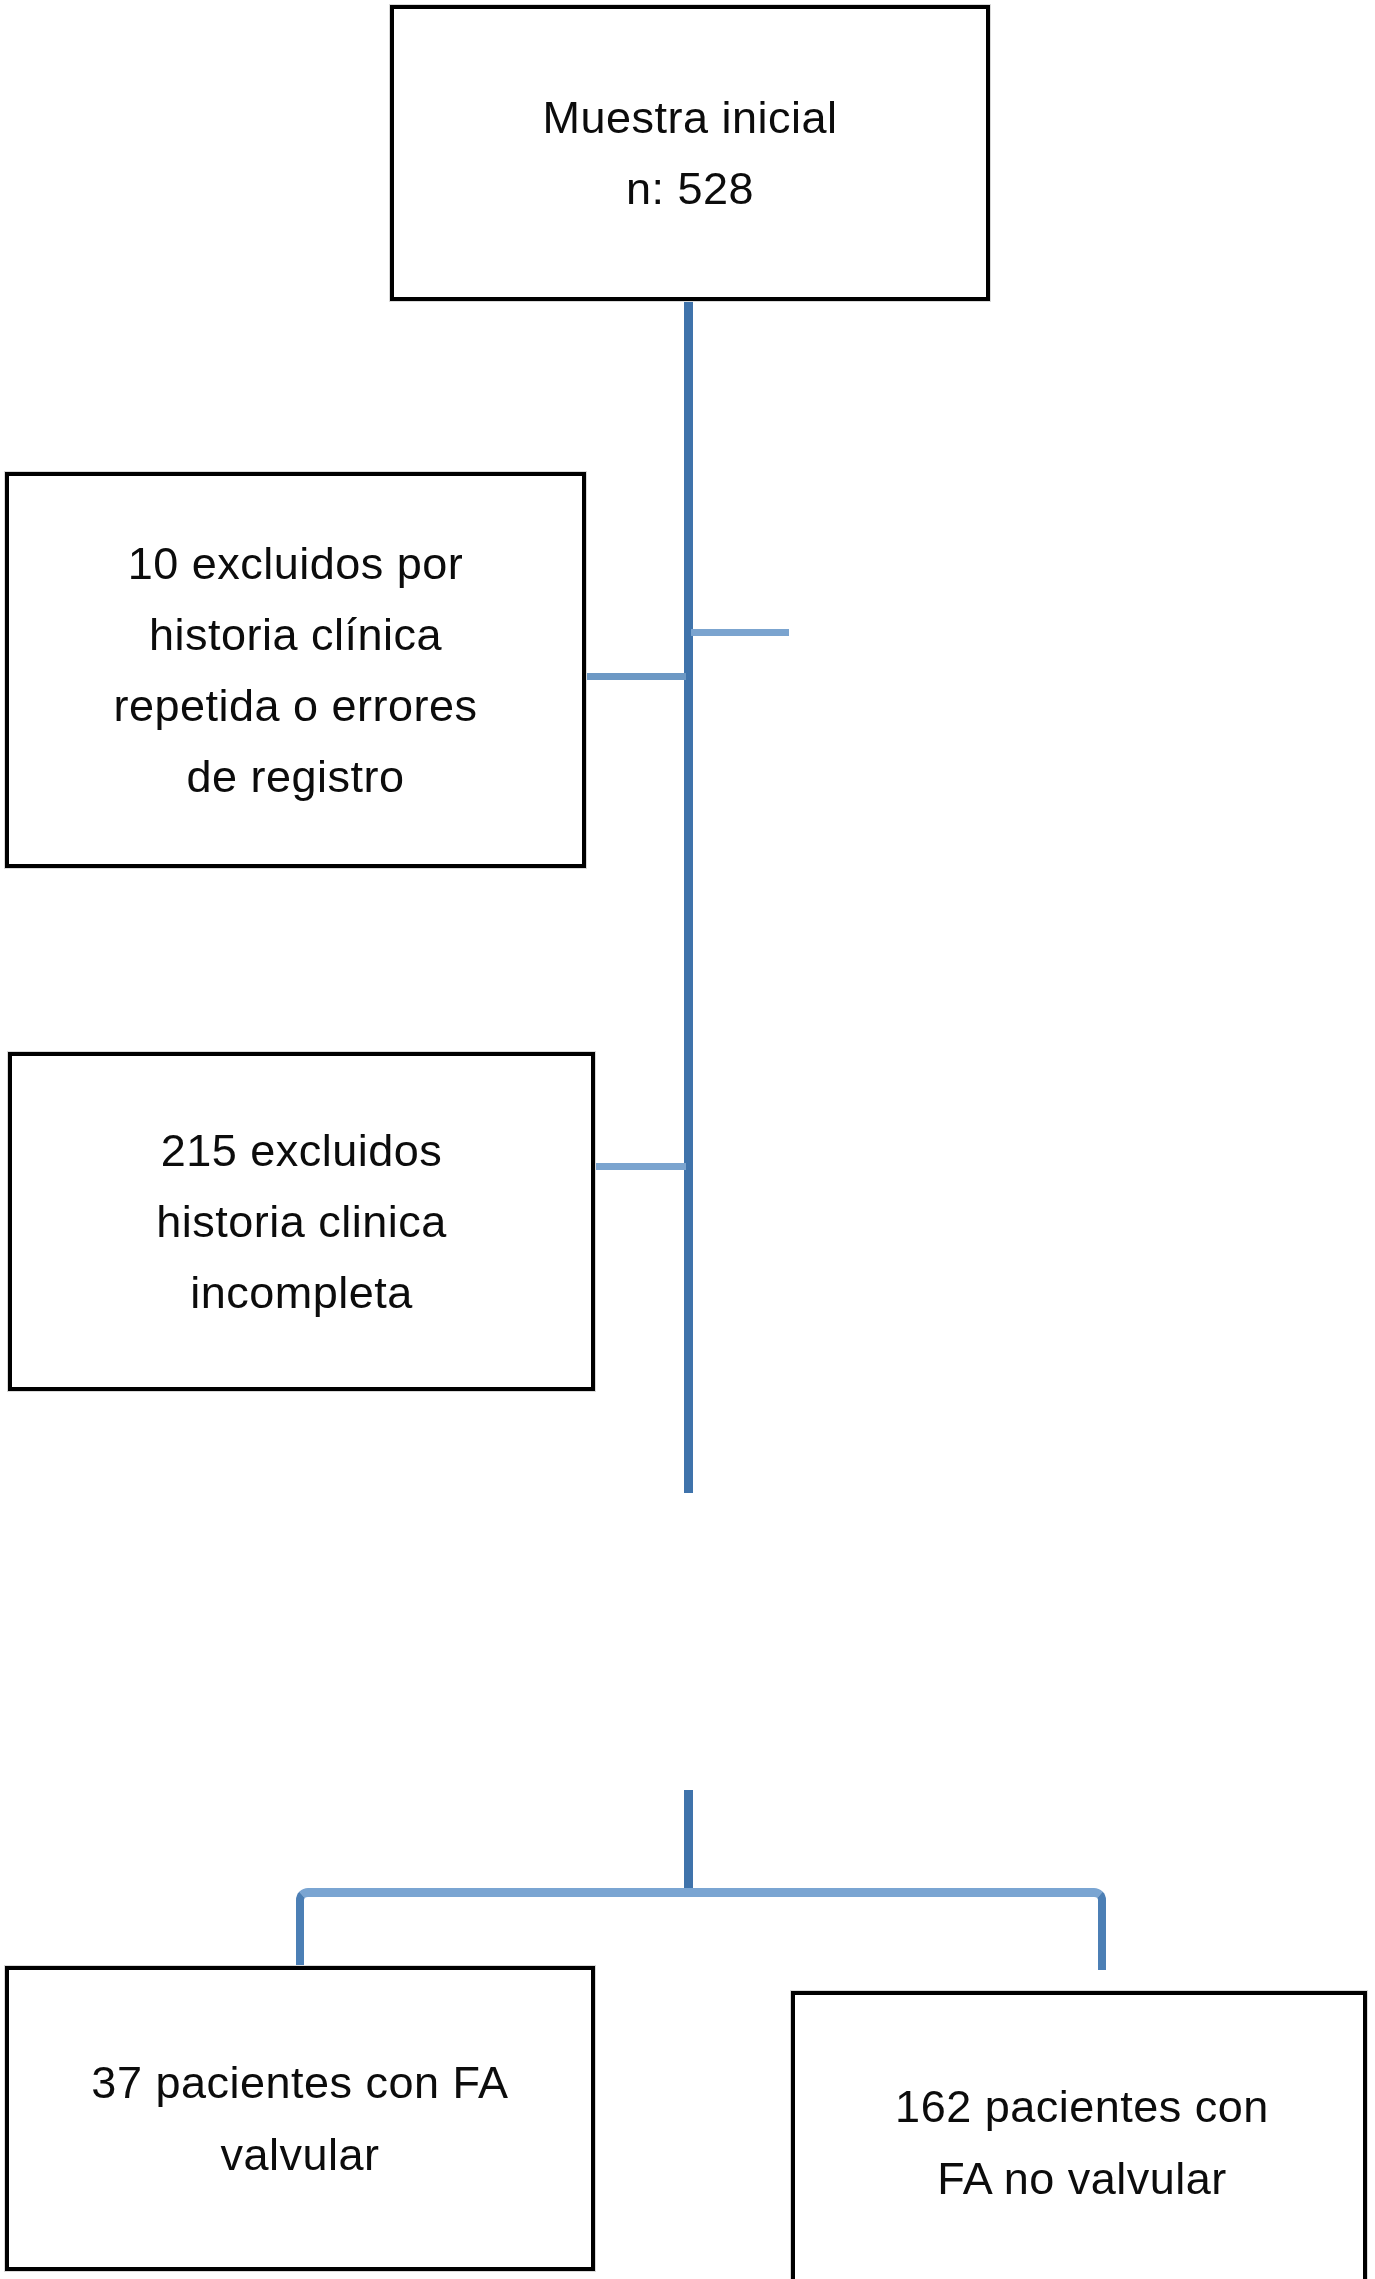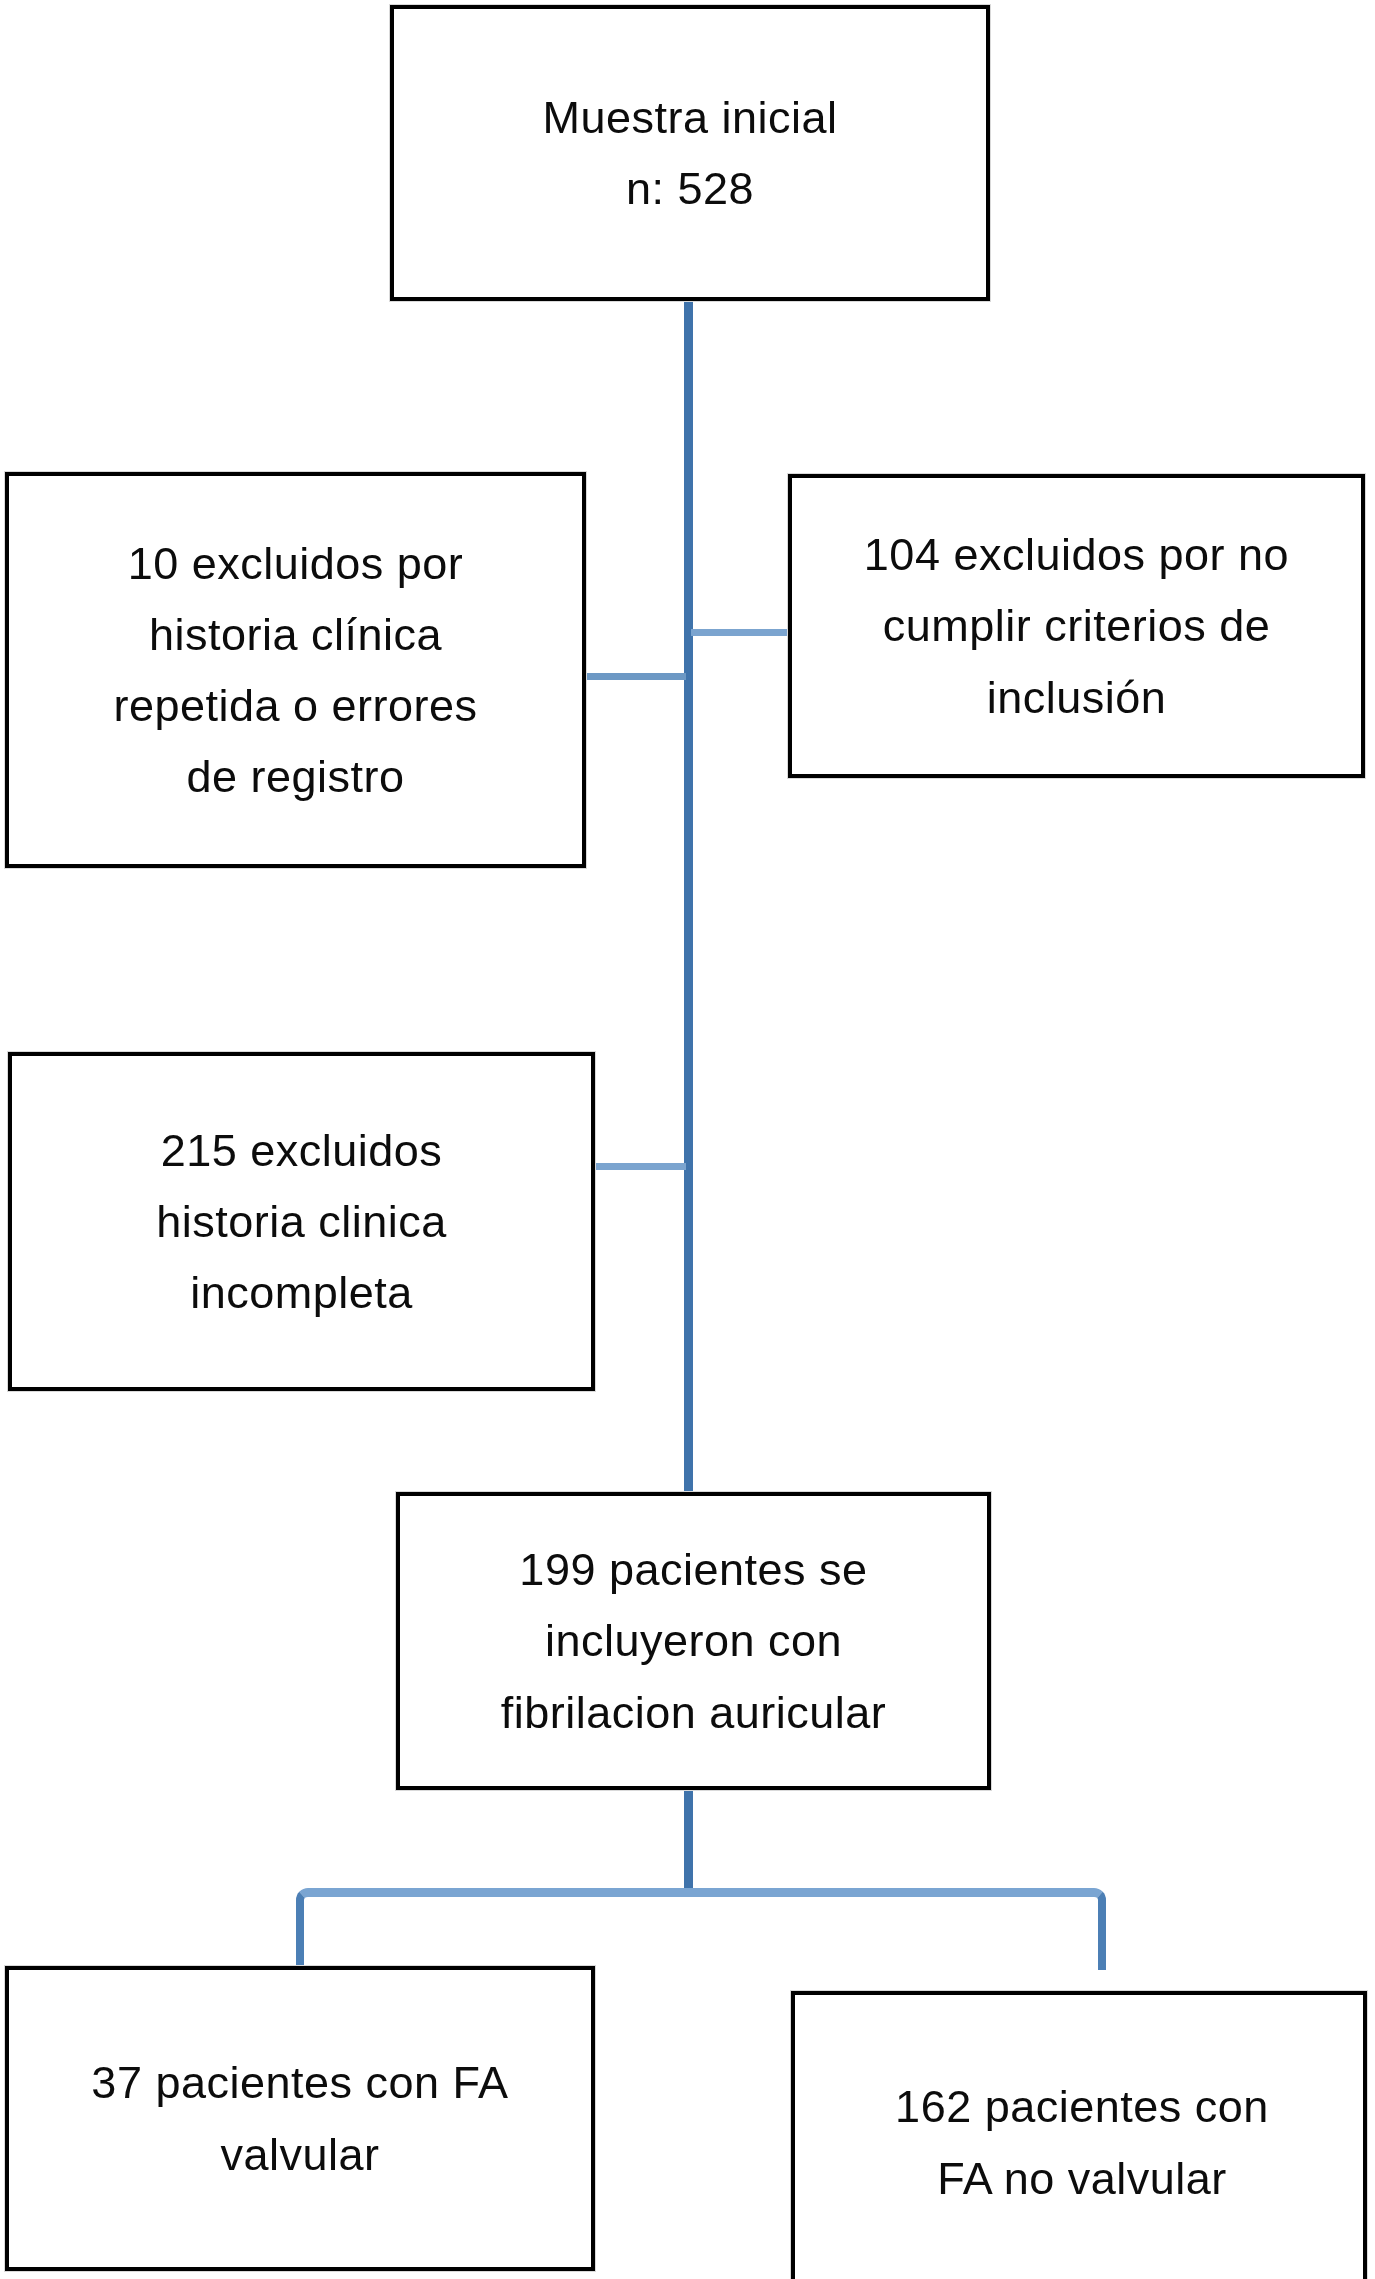--- a/index.html
+++ b/index.html
@@ -103,37 +103,27 @@
 n: 528</div>
   </div>
 
   <div class="box" id="box-excl-repeated">
     <div class="txt">10 excluidos por
 historia clínica
 repetida o errores
 de registro</div>
   </div>
 
-  <div class="box" id="box-excl-criteria">
-    <div class="txt">104 excluidos por no
-cumplir criterios de
-inclusión</div>
-  </div>
 
   <div class="box" id="box-excl-incomplete">
     <div class="txt">215 excluidos
 historia clinica
 incompleta</div>
   </div>
 
-  <div class="box" id="box-included">
-    <div class="txt">199 pacientes se
-incluyeron con
-fibrilacion auricular</div>
-  </div>
 
   <div class="box" id="box-fa-valvular">
     <div class="txt">37 pacientes con FA
 valvular</div>
   </div>
 
   <div class="box" id="box-fa-no-valvular">
     <div class="txt">162 pacientes con
 FA no valvular</div>
   </div>

